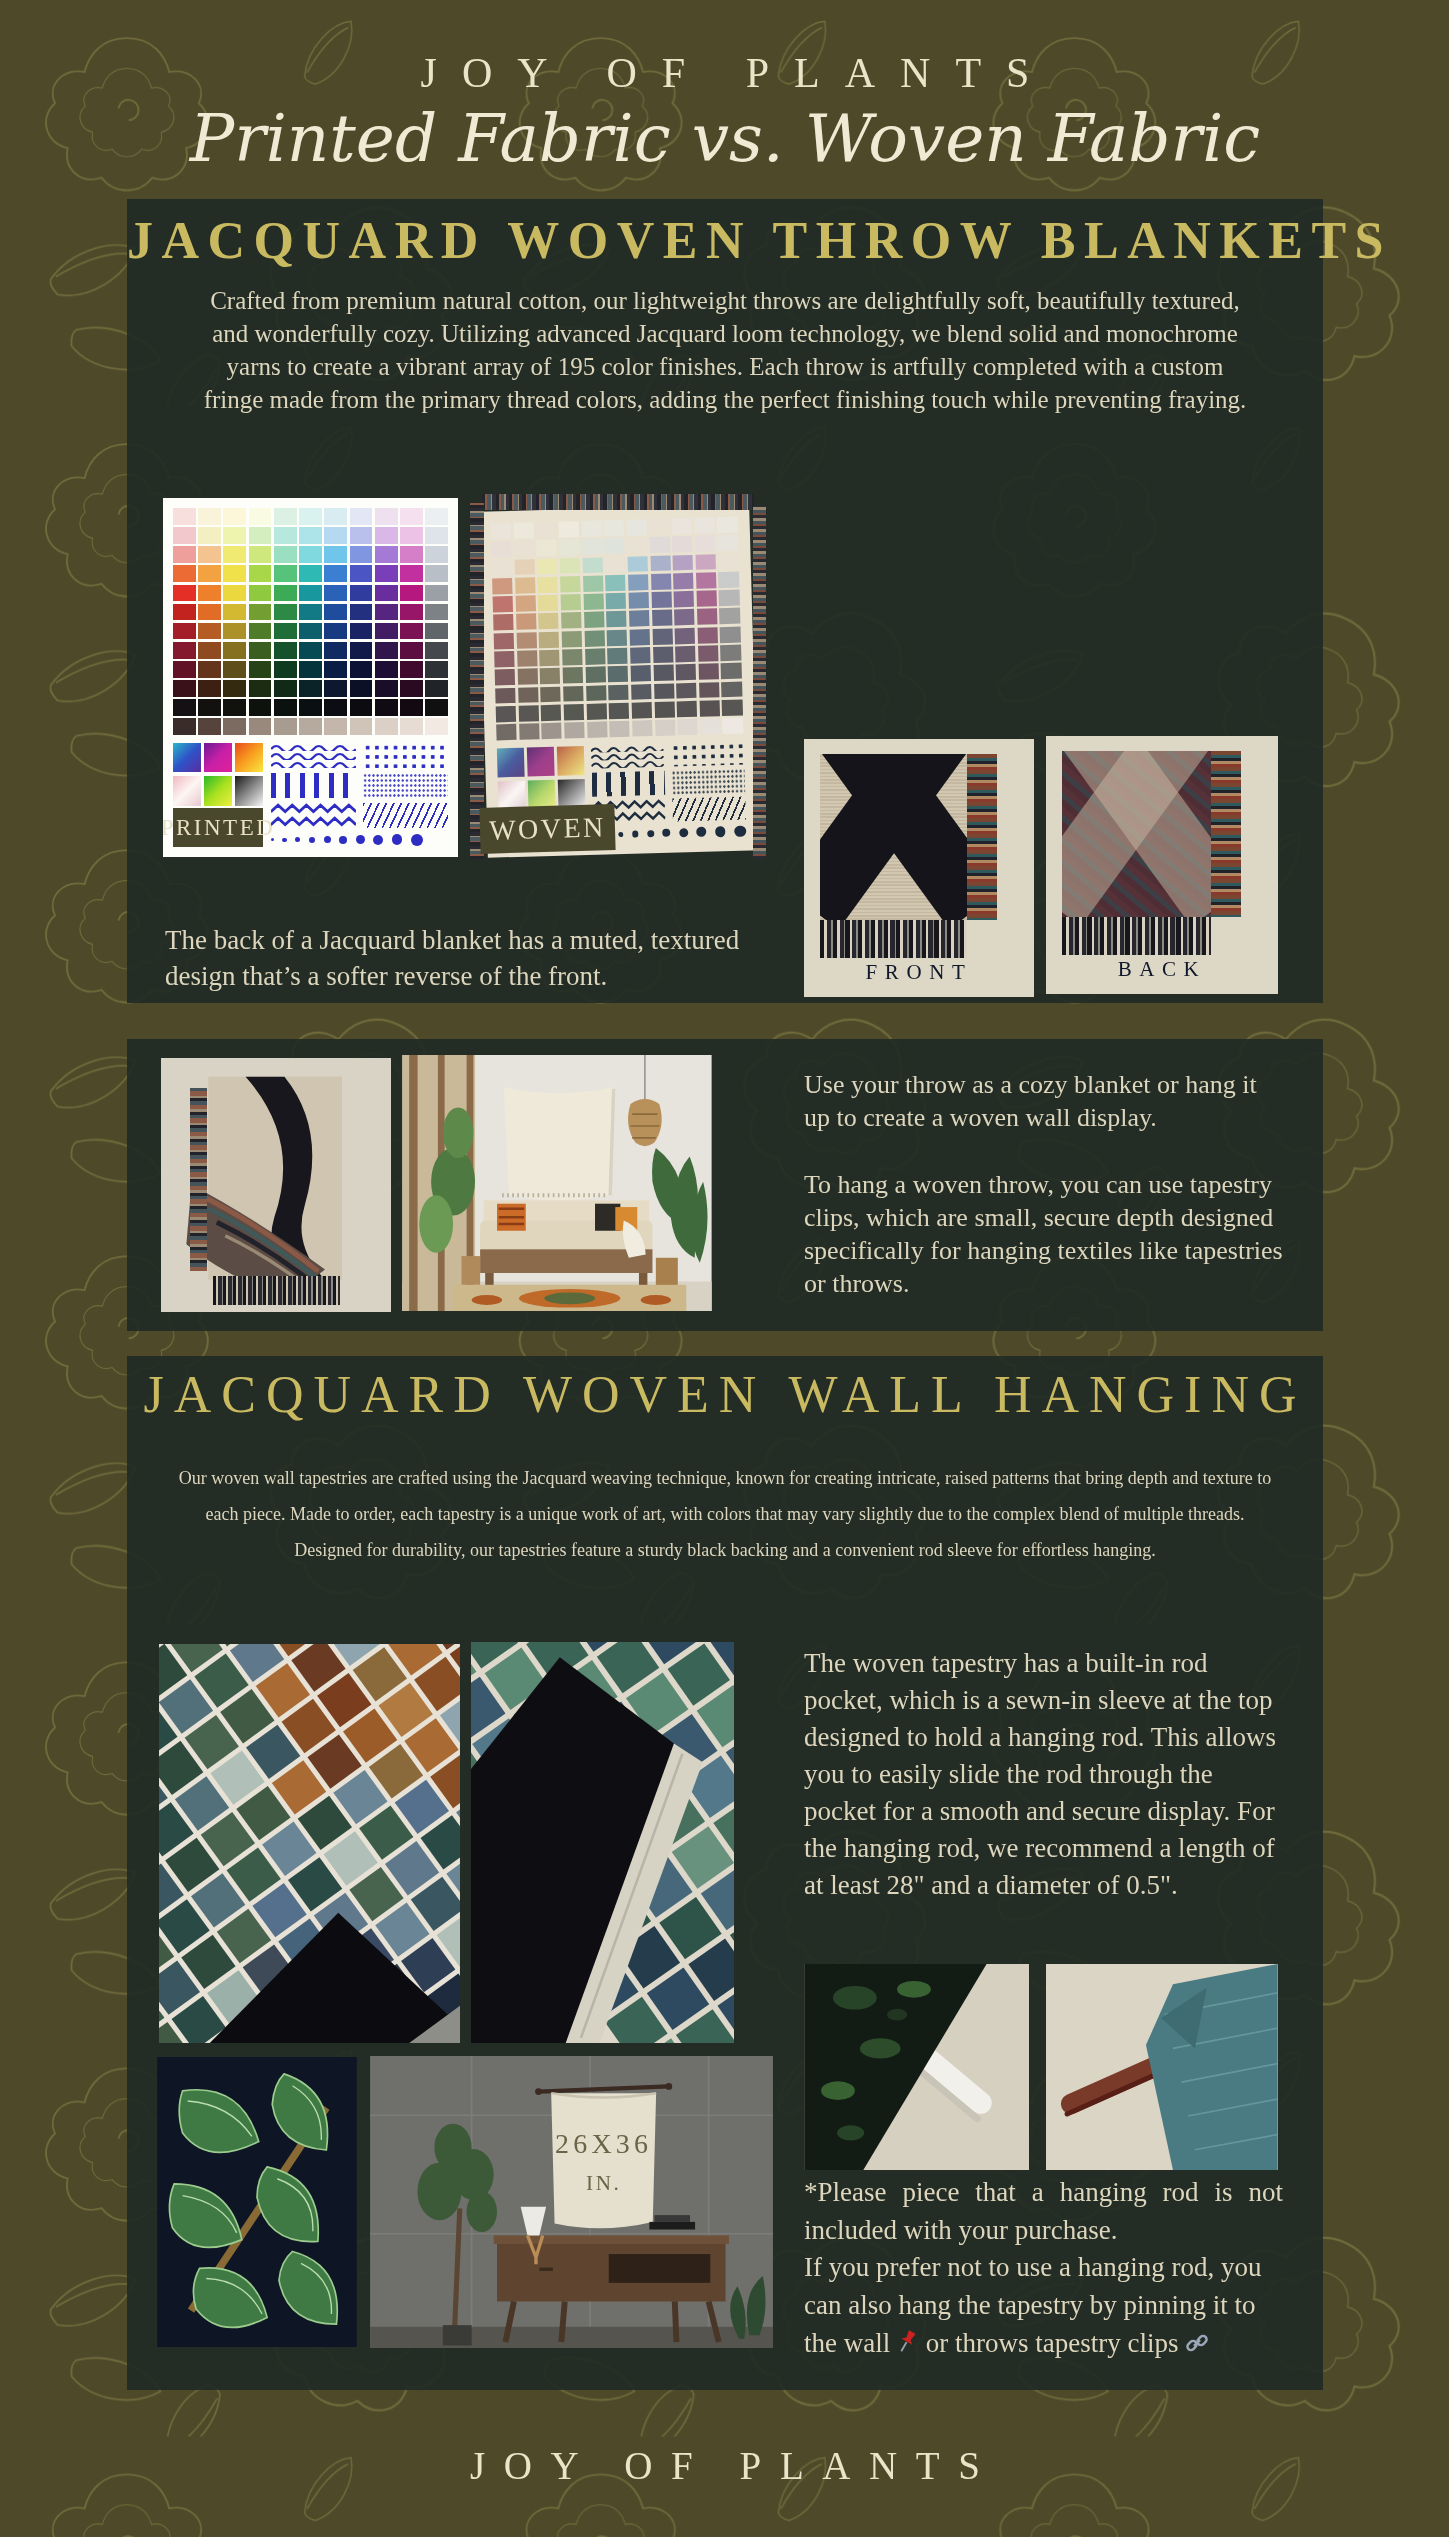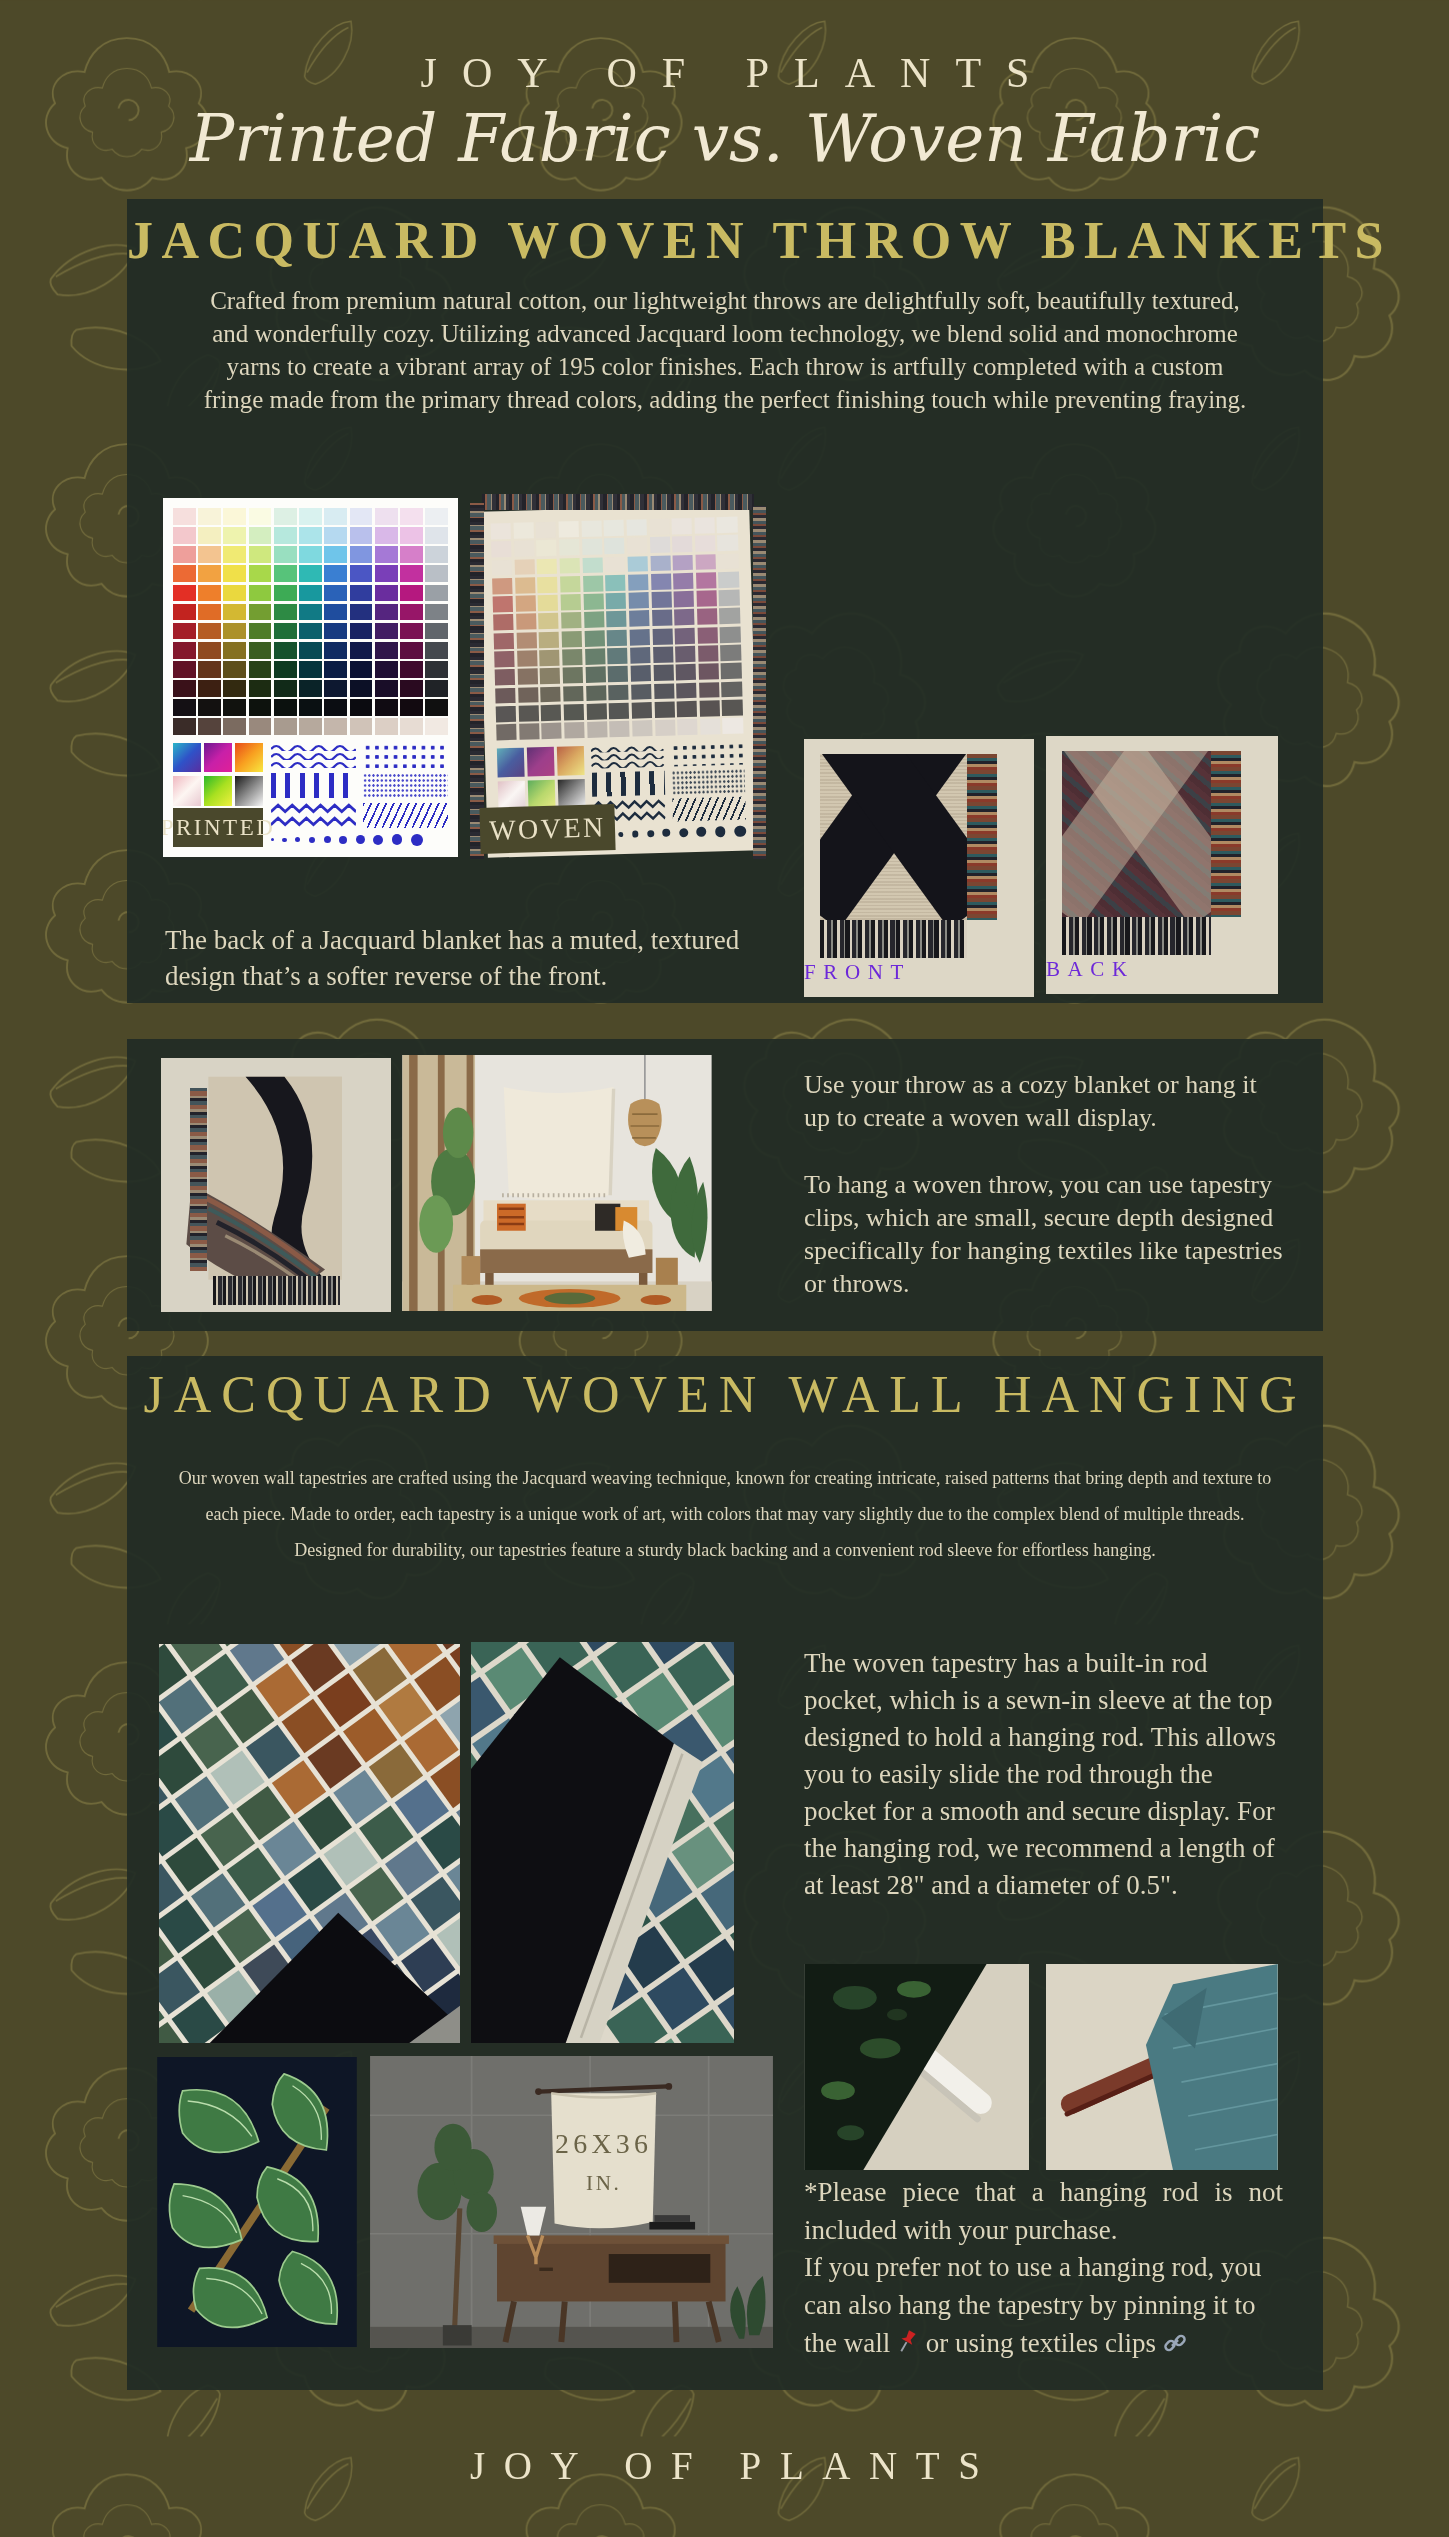--- a/index.html
+++ b/index.html
@@ -11,21 +11,21 @@
   .brand{top:49px;font-size:42px;letter-spacing:25px;color:var(--cream-bright,#ece4c9);white-space:nowrap;padding-left:25px;}
   .subtitle{top:100px;font-size:66px;font-style:italic;font-family:"DejaVu Serif",serif;color:#f1e9d3;white-space:nowrap;}
   .sec-title{position:absolute;width:100%;text-align:center;color:var(--gold,#c9ba62);font-weight:400;white-space:nowrap;}
   .t1{top:12px;font-size:52px;letter-spacing:8.5px;font-weight:bold;}
   .t2{top:8.5px;font-size:52px;letter-spacing:10px;}
   .intro{position:absolute;color:var(--cream,#ddd6bd);text-align:center;}
   .intro1{top:85px;width:1057px;font-size:25px;line-height:33px;}
   .intro2{top:104px;width:1108px;font-size:18px;line-height:36px;}
   .body-text{position:absolute;color:var(--cream,#ddd6bd);font-size:26px;line-height:33px;}
   .photo{position:absolute;overflow:hidden;}
-  .photo-label{position:absolute;bottom:12px;width:100%;font-size:21px;letter-spacing:7.6px;color:#6d28d9;}
+  .photo-label{position:absolute;bottom:12px;width:100%;text-align:center;font-size:21px;letter-spacing:7.6px;color:#0f172a;}
   
   .chart{background:var(--chart-white,#fdfdfa);padding:10px;display:flex;flex-direction:column;box-sizing:border-box;width:100%;height:100%;}
   .sw-grid{height:227px;display:grid;grid-template-columns:repeat(11,1fr);grid-auto-rows:1fr;gap:2.5px;}
   .cell{width:100%;height:100%;}
   .extras{margin-top:7.6px;flex:1;display:flex;gap:7.6px;min-height:0;}
   .ex-left{width:90px;display:flex;flex-direction:column;}
   .grads{display:grid;grid-template-columns:repeat(3,1fr);gap:3.4px;height:63px;}
   .chart-label{margin-top:auto;height:39px;background:var(--label-olive,#4a482c);color:var(--label-text,#e9e1c6);display:flex;align-items:center;justify-content:center;font-size:23px;letter-spacing:2.5px;}
   .ex-right{flex:1;display:flex;flex-direction:column;gap:4.2px;min-height:0;}
   .exrow{display:flex;gap:7.6px;flex:1;min-height:0;}
@@ -990,21 +990,21 @@
           </g>
       </svg>
     </div>
 
     <div class="note just" style="left:677px;top:817px;width:479px;">*Please piece that a hanging rod is not included with your purchase.</div>
     <div class="note" style="left:677px;top:892px;width:484px;"><span>If you prefer not to use a hanging rod, you can also hang the tapestry by pinning it to the wall </span><span class="icon-inline"><svg width="22" height="25" viewBox="0 0 20 26">
             <g transform="rotate(30 10 10)">
               <path d="M6 1 l8 0 l-1.5 8 l4 3.5 -13 0 4 -3.5 z" fill="#cc2222"></path>
               <path d="M10 13 l0 11" stroke="#9aa0aa" stroke-width="2"></path>
             </g>
-          </svg></span><span> or using textiles clips </span><span class="icon-inline"><svg width="24" height="24" viewBox="0 0 24 24">
+          </svg></span><span> or throws tapestry clips </span><span class="icon-inline"><svg width="24" height="24" viewBox="0 0 24 24">
             <path d="M9 15 L15 9" stroke="#9aa7b8" stroke-width="2.5"></path>
             <rect x="2" y="11" width="10" height="7" rx="3.5" transform="rotate(-45 7 14.5)" fill="none" stroke="#9aa7b8" stroke-width="2.5"></rect>
             <rect x="12" y="6" width="10" height="7" rx="3.5" transform="rotate(-45 17 9.5)" fill="none" stroke="#9aa7b8" stroke-width="2.5"></rect>
           </svg></span></div>
   </div>
 
   <div class="layer center footer-brand">JOY OF PLANTS</div>
 </div>
 
 

